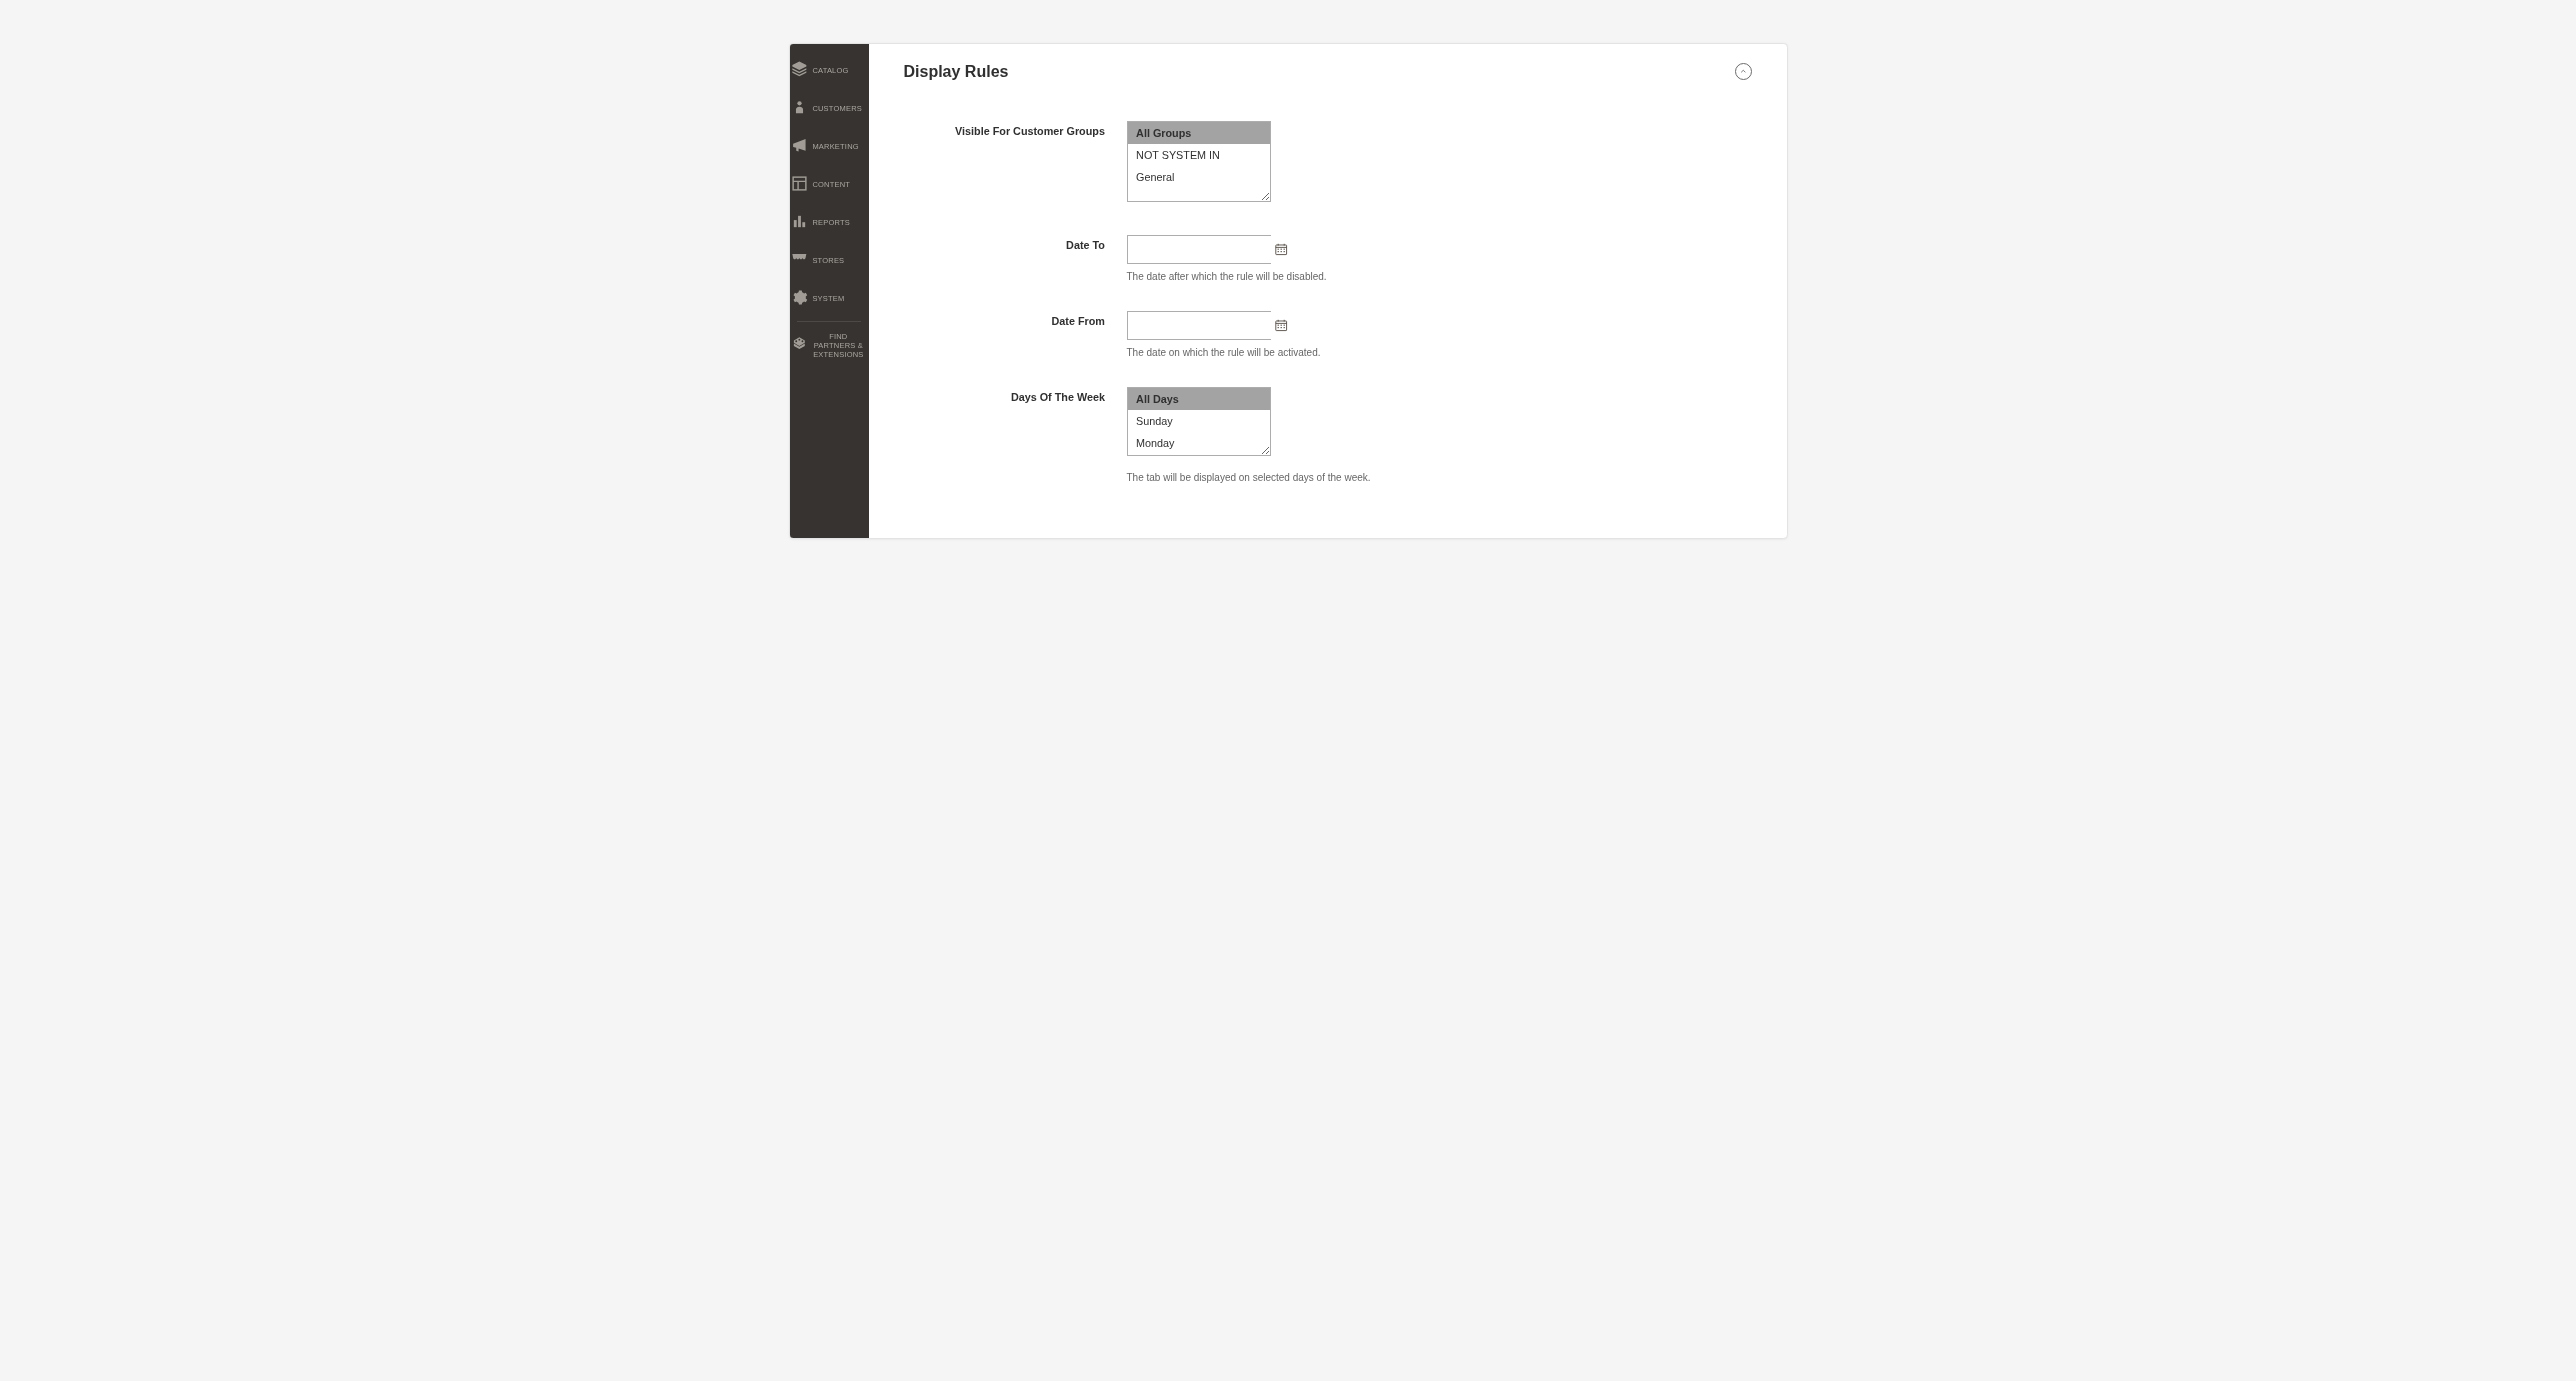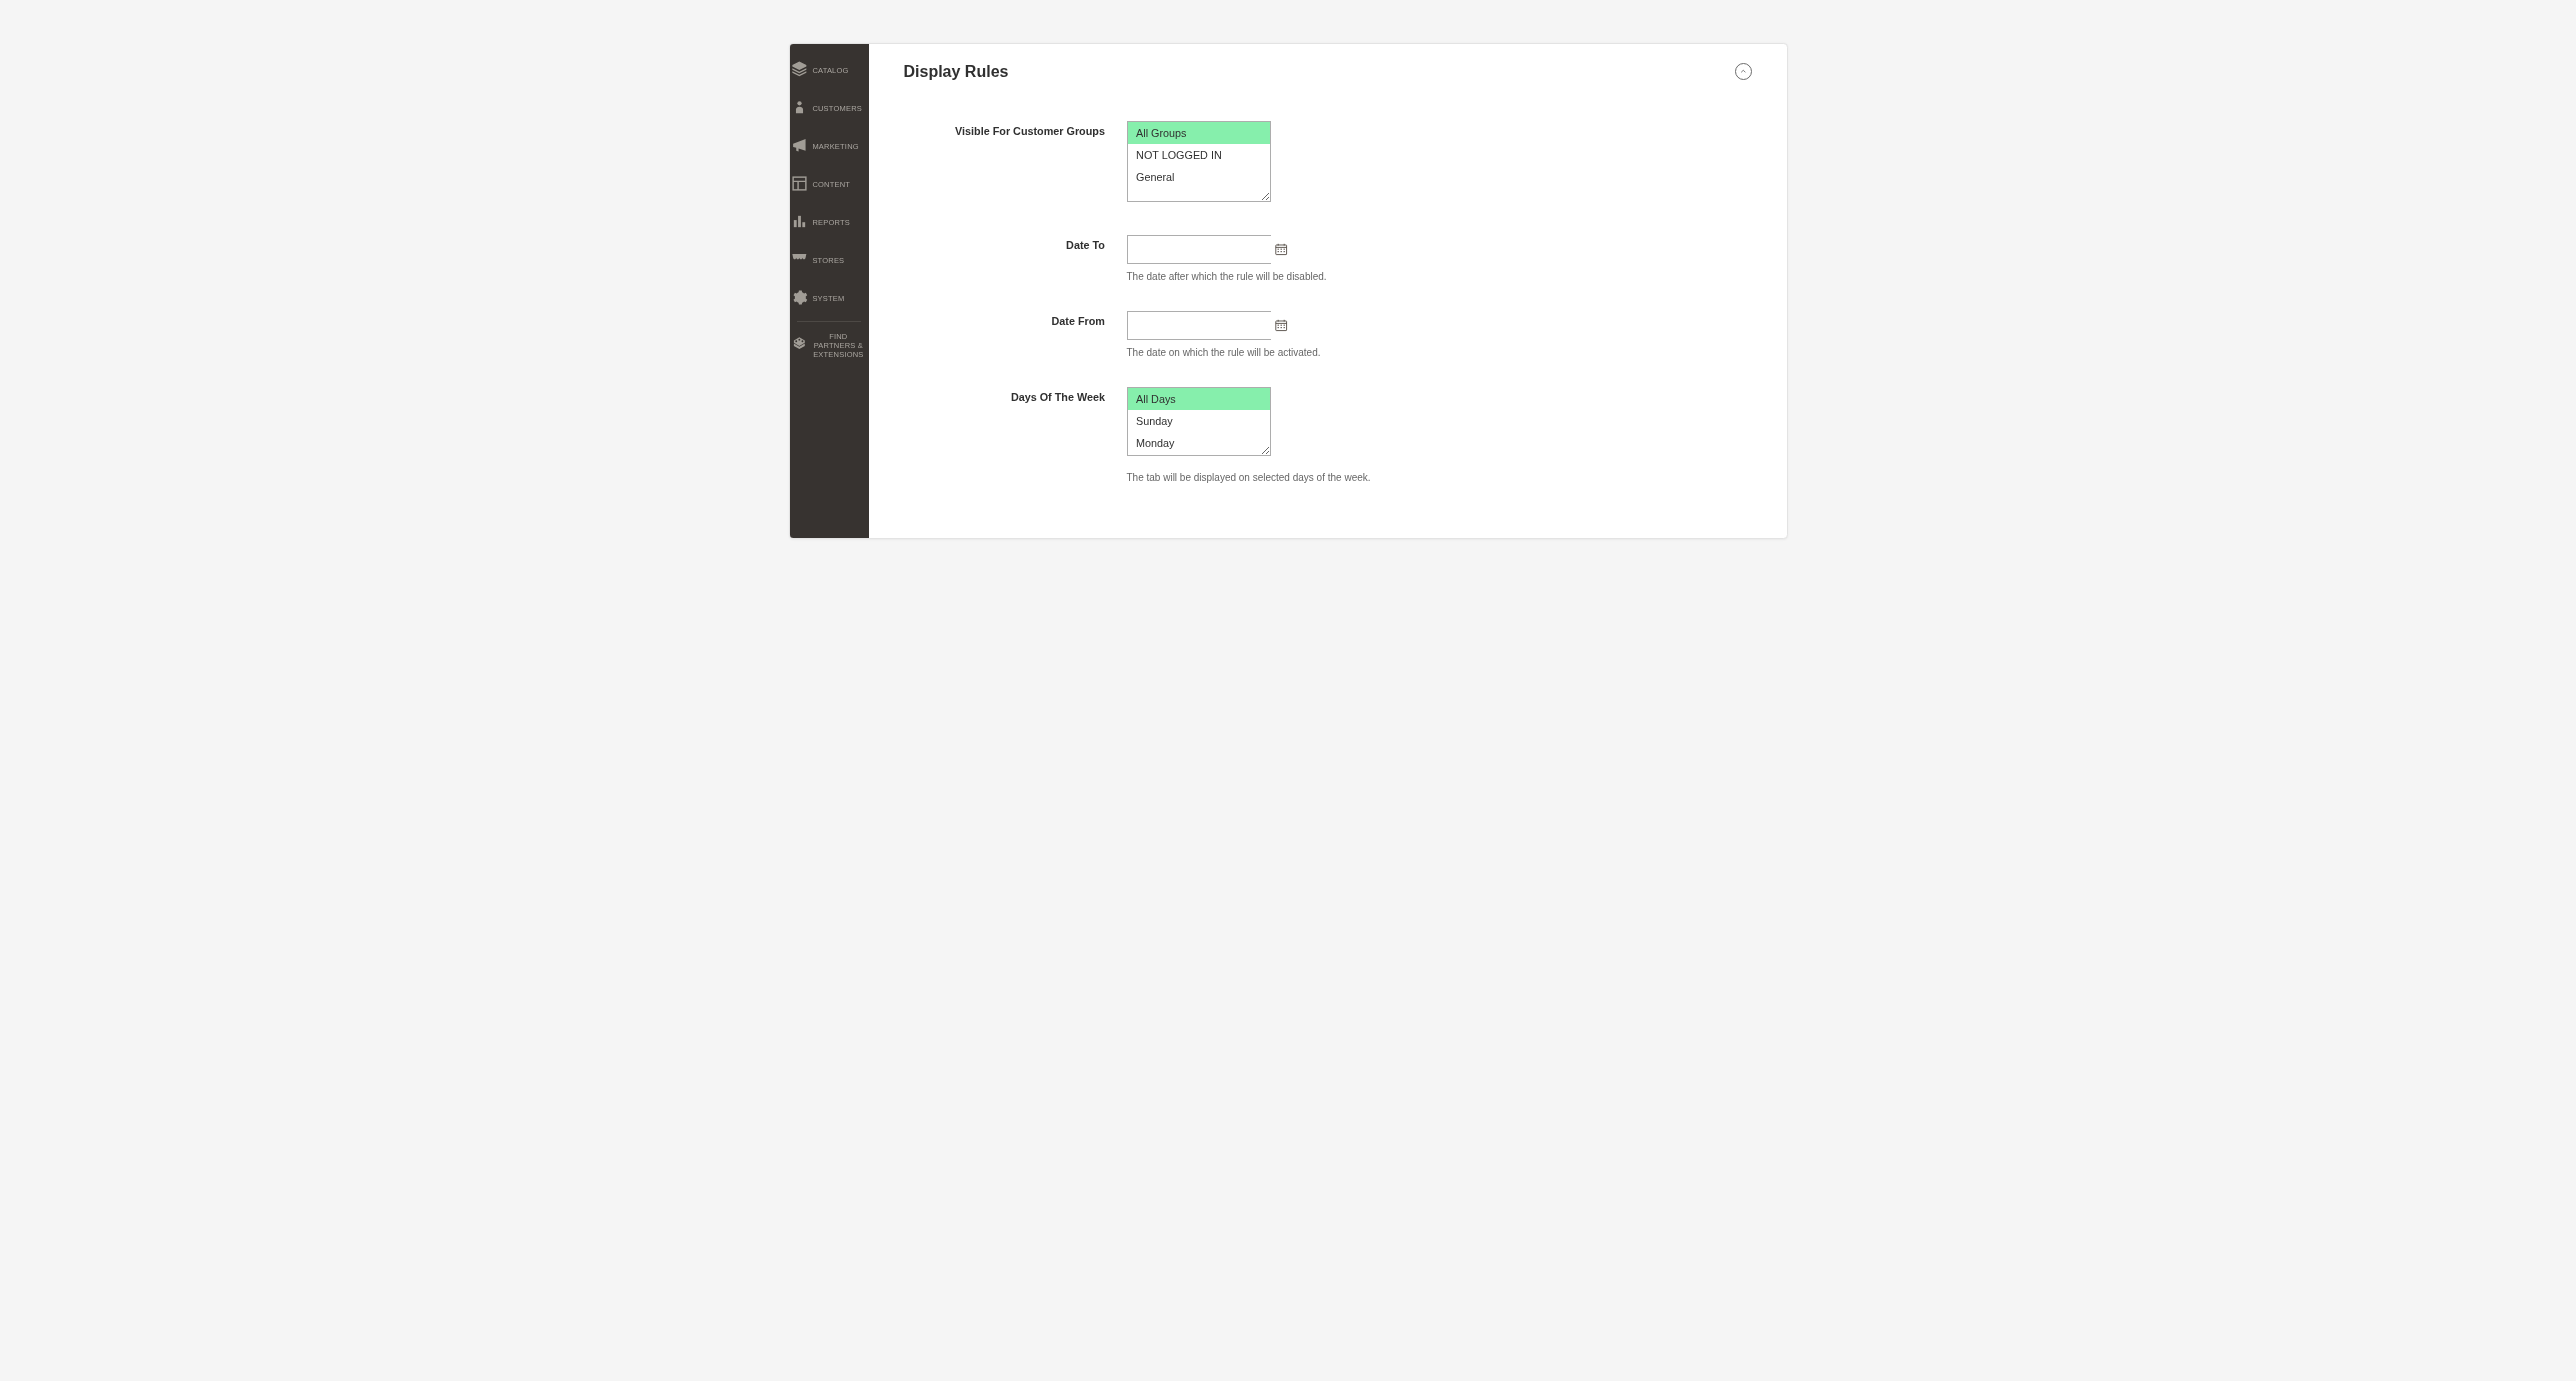--- a/index.html
+++ b/index.html
@@ -115,21 +115,22 @@
   overflow-y: scroll;
   font-size: 10.8px;
   color: #303030;
   resize: both;
 }
 .multiselect-option {
   padding: 5px 8.6px;
   cursor: pointer;
 }
 .multiselect-option.selected {
-  background: #86efac;
+  background: #a3a3a3;
+  font-weight: bold;
 }
 .date-input-wrap {
   width: 144px;
   height: 29px;
   border: 0.7px solid #adadad;
   display: flex;
   align-items: center;
   padding: 0 5.8px 0 7.2px;
   background: #fff;
 }
@@ -254,21 +255,21 @@
       </div>
     </div>
 
     <div class="form-row">
       <div class="form-label-col">
         <span class="form-label">Visible For Customer Groups</span>
       </div>
       <div class="form-control-col">
         <div class="multiselect">
           <div class="multiselect-option selected">All Groups</div>
-          <div class="multiselect-option">NOT LOGGED IN</div>
+          <div class="multiselect-option">NOT SYSTEM IN</div>
           <div class="multiselect-option">General</div>
         </div>
       </div>
     </div>
 
     <div class="form-row" style="margin-bottom:29px;">
       <div class="form-label-col">
         <span class="form-label">Date To</span>
       </div>
       <div class="form-control-col">

